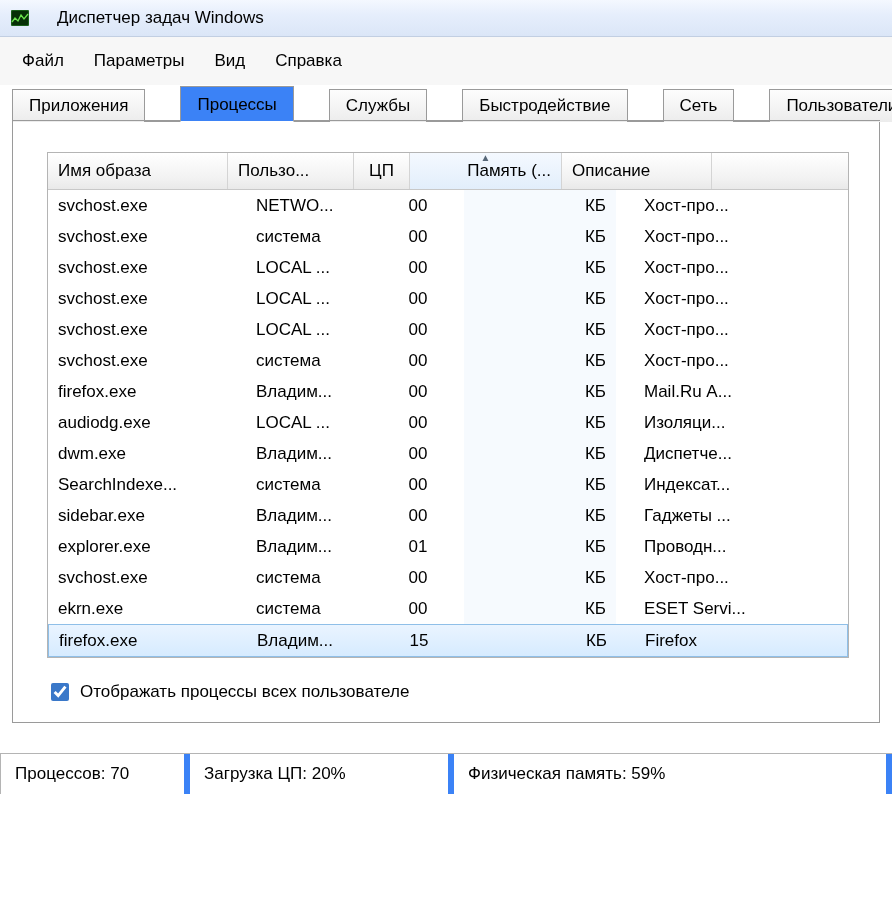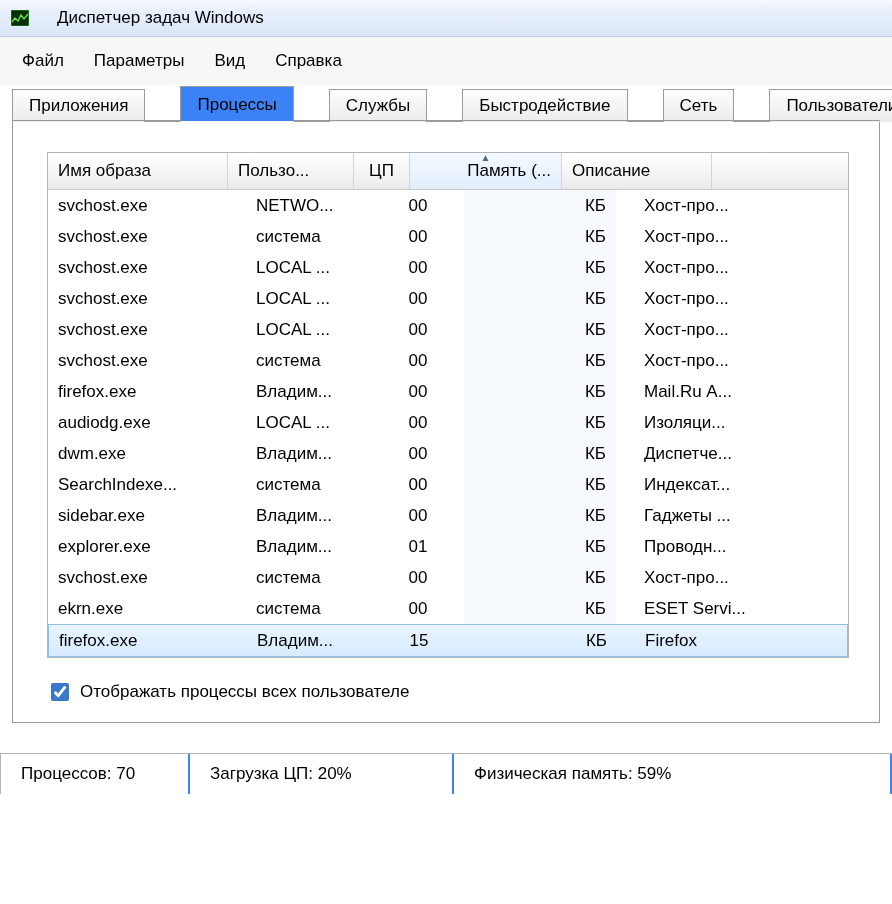--- a/index.html
+++ b/index.html
@@ -143,22 +143,22 @@
     width:18px;height:18px;
     accent-color:#3a78c9;
   }
   
   .statusbar {
     display:flex;
     border-top: 1px solid #b4b4b4;
     margin-top: 30px;
   }
   .statusbar .cell {
-    border-right: 2px solid #3b82f6;
-    padding: 10px 20px;
+    border-right: 6px solid #3b82f6;
+    padding: 10px 14px;
     flex: 0 0 auto;
   }
   .statusbar .cell.c1 { width: 190px; border-left:1px solid #b4b4b4;}
   .statusbar .cell.c2 { width: 264px; }
   .statusbar .cell.c3 { flex:1; }
 </style>
 </head>
 <body>
 
 <div class="titlebar">

